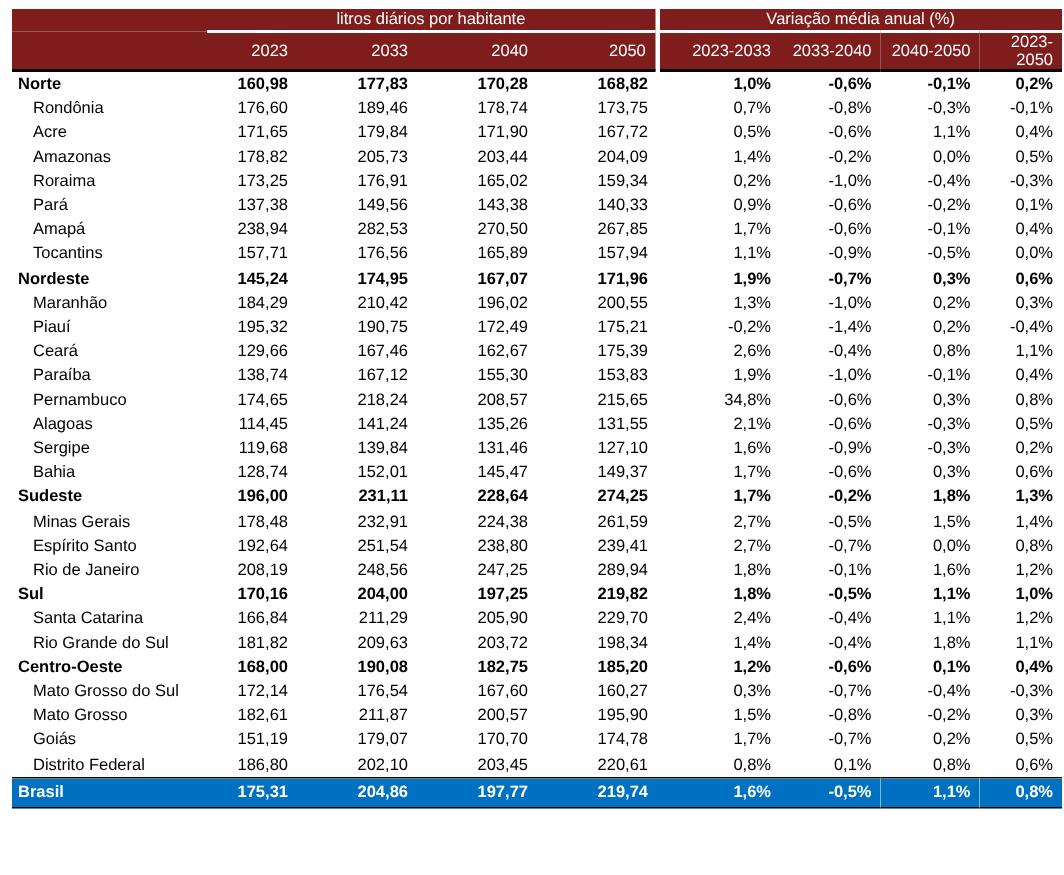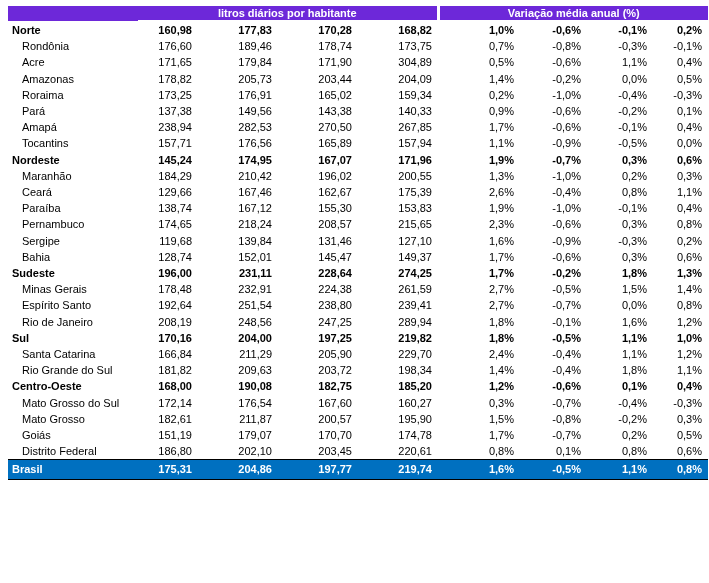--- a/index.html
+++ b/index.html
@@ -17,23 +17,23 @@
   table.consumo {
     border-collapse: collapse;
     table-layout: fixed;
     width: 700px;
     font-family: "Liberation Sans", sans-serif;
     font-size: 11px;
     color: #000000;
   }
   
   thead th {
-    background: #6d28d9;
+    background: #7f1d1d;
     color: #ffffff;
-    font-weight: bold;
+    font-weight: normal;
     font-size: 11px;
     padding: 0;
   }
   tr.group-row th { height: 14px; vertical-align: middle; }
   th.group {
     text-align: center;
     border-bottom: 2px solid #ffffff;
   }
   th.vsep { border-left: 3px solid #ffffff; text-align: center; }
   tr.year-row th {
@@ -82,20 +82,31 @@
         <col style="width:67px">
         <col style="width:66px">
         <col style="width:55px">
     </colgroup>
     <thead>
       <tr class="group-row">
         <th class="corner"></th>
         <th class="group" colspan="4">litros diários por habitante</th>
         <th class="group vsep" colspan="4">Variação média anual (%)</th>
       </tr>
+      <tr class="year-row">
+        <th class="corner"></th>
+        <th>2023</th>
+        <th>2033</th>
+        <th>2040</th>
+        <th>2050</th>
+        <th class="vsep">2023-2033</th>
+        <th>2033-2040</th>
+        <th>2040-2050</th>
+        <th>2023-2050</th>
+      </tr>
     </thead>
     <tbody>
         <tr class="row-region">
           <td class="label-cell">Norte</td>
           <td class="num-cell">160,98</td>
           <td class="num-cell">177,83</td>
           <td class="num-cell">170,28</td>
           <td class="num-cell">168,82</td>
           <td class="num-cell">1,0%</td>
           <td class="num-cell">-0,6%</td>
@@ -111,21 +122,21 @@
           <td class="num-cell">0,7%</td>
           <td class="num-cell">-0,8%</td>
           <td class="num-cell">-0,3%</td>
           <td class="num-cell">-0,1%</td>
         </tr>
         <tr class="row-state">
           <td class="label-cell">Acre</td>
           <td class="num-cell">171,65</td>
           <td class="num-cell">179,84</td>
           <td class="num-cell">171,90</td>
-          <td class="num-cell">304,89</td>
+          <td class="num-cell">167,72</td>
           <td class="num-cell">0,5%</td>
           <td class="num-cell">-0,6%</td>
           <td class="num-cell">1,1%</td>
           <td class="num-cell">0,4%</td>
         </tr>
         <tr class="row-state">
           <td class="label-cell">Amazonas</td>
           <td class="num-cell">178,82</td>
           <td class="num-cell">205,73</td>
           <td class="num-cell">203,44</td>
@@ -195,20 +206,31 @@
           <td class="num-cell">184,29</td>
           <td class="num-cell">210,42</td>
           <td class="num-cell">196,02</td>
           <td class="num-cell">200,55</td>
           <td class="num-cell">1,3%</td>
           <td class="num-cell">-1,0%</td>
           <td class="num-cell">0,2%</td>
           <td class="num-cell">0,3%</td>
         </tr>
         <tr class="row-state">
+          <td class="label-cell">Piauí</td>
+          <td class="num-cell">195,32</td>
+          <td class="num-cell">190,75</td>
+          <td class="num-cell">172,49</td>
+          <td class="num-cell">175,21</td>
+          <td class="num-cell">-0,2%</td>
+          <td class="num-cell">-1,4%</td>
+          <td class="num-cell">0,2%</td>
+          <td class="num-cell">-0,4%</td>
+        </tr>
+        <tr class="row-state">
           <td class="label-cell">Ceará</td>
           <td class="num-cell">129,66</td>
           <td class="num-cell">167,46</td>
           <td class="num-cell">162,67</td>
           <td class="num-cell">175,39</td>
           <td class="num-cell">2,6%</td>
           <td class="num-cell">-0,4%</td>
           <td class="num-cell">0,8%</td>
           <td class="num-cell">1,1%</td>
         </tr>
@@ -222,24 +244,35 @@
           <td class="num-cell">-1,0%</td>
           <td class="num-cell">-0,1%</td>
           <td class="num-cell">0,4%</td>
         </tr>
         <tr class="row-state">
           <td class="label-cell">Pernambuco</td>
           <td class="num-cell">174,65</td>
           <td class="num-cell">218,24</td>
           <td class="num-cell">208,57</td>
           <td class="num-cell">215,65</td>
-          <td class="num-cell">2,3%</td>
-          <td class="num-cell">-0,6%</td>
-          <td class="num-cell">0,3%</td>
-          <td class="num-cell">0,8%</td>
+          <td class="num-cell">34,8%</td>
+          <td class="num-cell">-0,6%</td>
+          <td class="num-cell">0,3%</td>
+          <td class="num-cell">0,8%</td>
+        </tr>
+        <tr class="row-state">
+          <td class="label-cell">Alagoas</td>
+          <td class="num-cell">114,45</td>
+          <td class="num-cell">141,24</td>
+          <td class="num-cell">135,26</td>
+          <td class="num-cell">131,55</td>
+          <td class="num-cell">2,1%</td>
+          <td class="num-cell">-0,6%</td>
+          <td class="num-cell">-0,3%</td>
+          <td class="num-cell">0,5%</td>
         </tr>
         <tr class="row-state">
           <td class="label-cell">Sergipe</td>
           <td class="num-cell">119,68</td>
           <td class="num-cell">139,84</td>
           <td class="num-cell">131,46</td>
           <td class="num-cell">127,10</td>
           <td class="num-cell">1,6%</td>
           <td class="num-cell">-0,9%</td>
           <td class="num-cell">-0,3%</td>

